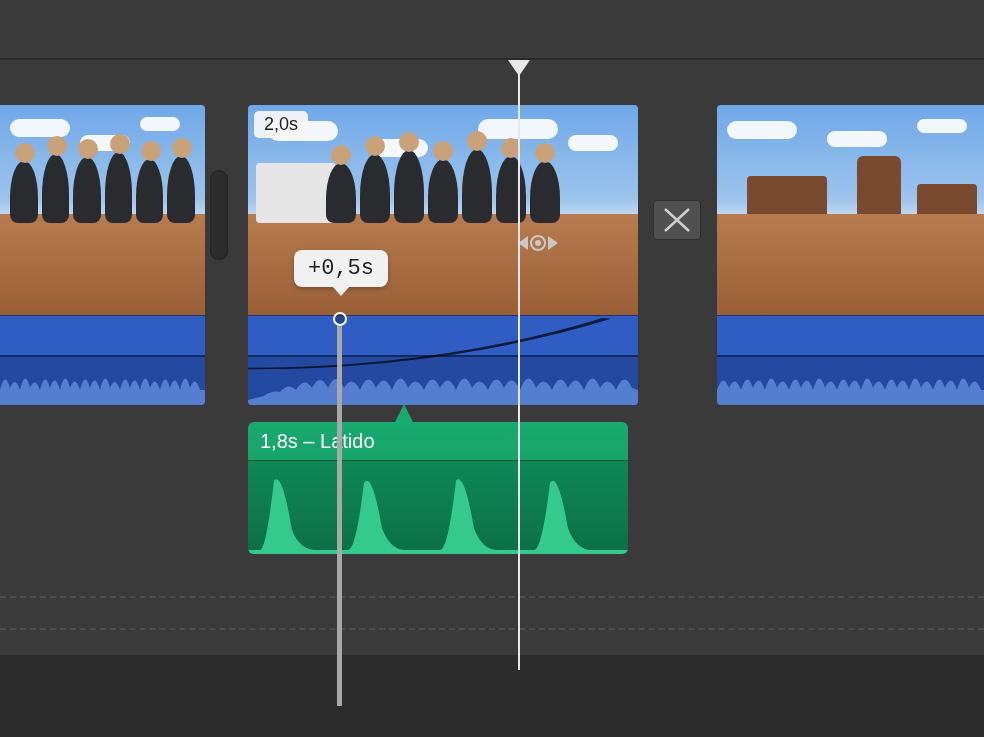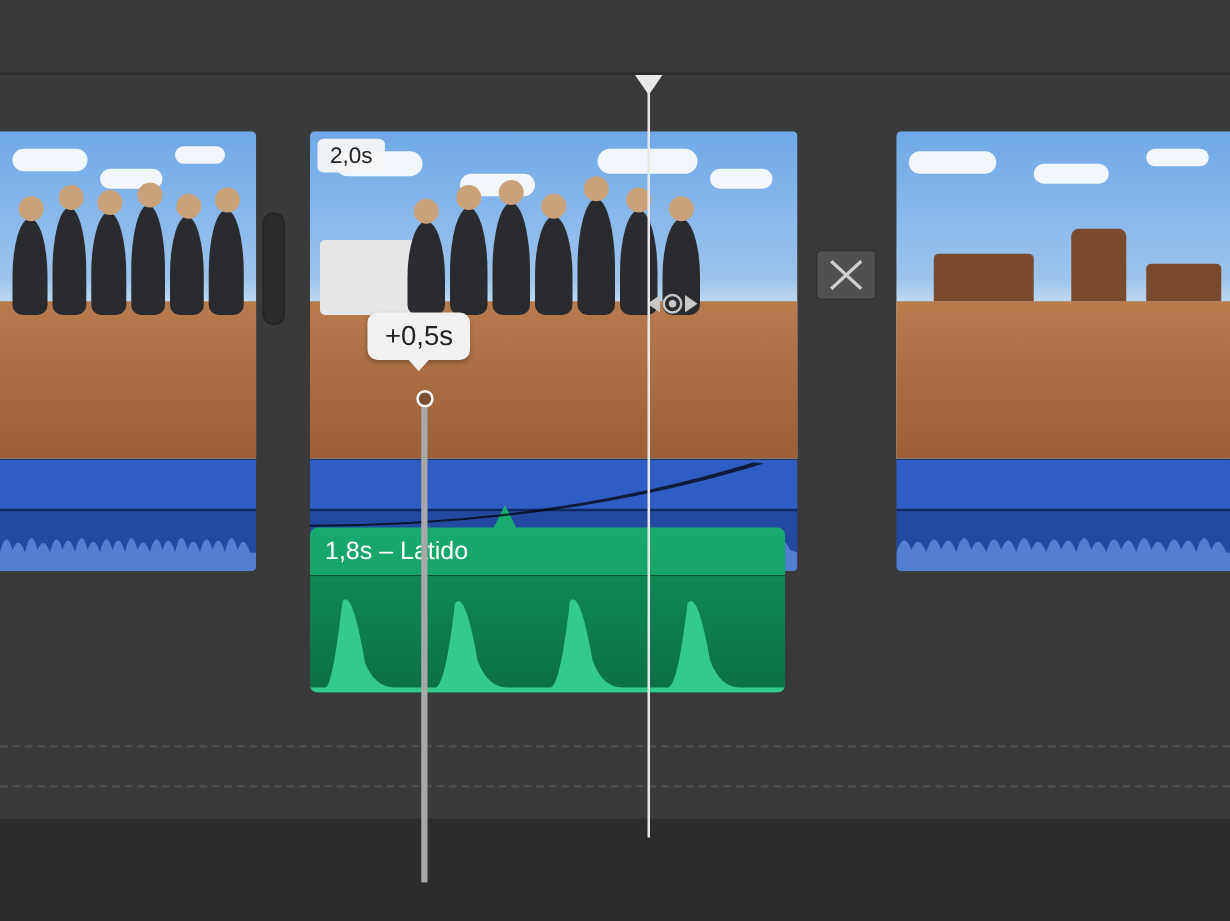--- a/index.html
+++ b/index.html
@@ -42,21 +42,21 @@
   
   .clip {
     position: absolute;
     top: 105px;
     height: 300px;
     overflow: visible;
   }
   .thumb {
     position: relative;
     width: 100%;
-    height: 262px;
+    height: 210px;
     border-radius: 4px 4px 0 0;
     overflow: hidden;
   }
   .audio-attached {
     position: relative;
     height: 90px;
     background: linear-gradient(#2f5dc3 0%, #2f5dc3 45%, #234aa0 45%, #234aa0 100%);
     border-top: 1px solid #1a3570;
     border-bottom-left-radius: 4px;
     border-bottom-right-radius: 4px;
@@ -317,21 +317,21 @@
     <div class="level-line"></div>
     <svg class="fade-curve" viewBox="0 0 100 90" preserveAspectRatio="none" style="left:0;top:0;">
       <path d="M0,86 Q50,86 92,4" stroke="#000" stroke-width="2.5" fill="none" opacity=".7"></path>
     </svg>
     <svg viewBox="0 0 390 55" preserveAspectRatio="none">
       <path d="M0,50 Q8,48 16,46 Q24,40 32,42 Q40,32 48,40 Q56,26 64,38 Q72,22 80,38 Q88,20 96,38 Q104,24 112,40 Q120,20 128,38 Q136,22 144,40 Q152,18 160,38 Q168,24 176,40 Q184,20 192,38 Q200,22 208,40 Q216,18 224,38 Q232,24 240,40 Q248,20 256,38 Q264,22 272,40 Q280,18 288,38 Q296,24 304,40 Q312,20 320,38 Q328,22 336,40 Q344,18 352,38 Q360,24 368,40 Q376,20 384,38 L390,40 L390,55 L0,55 Z" fill="#5a85d6" opacity=".9"></path>
     </svg>
   </div>
 </div>
 
-<div class="fade-tooltip" style="left:294px; top:250px;">
+<div class="fade-tooltip" style="left:294px; top:250px;font-family:Liberation Mono, monospace;">
   <span>+0,5s</span>
 </div>
 <div class="fade-handle-dot" style="left:333px; top:312px;"></div>
 <div class="callout-line" style="left:337px; top:326px; height:380px;"></div>
 
 <div class="clip clip3">
   <div class="thumb">
     <div class="sky"></div>
     <div class="clouds">
       <span style="top:8px;left:10px;width:70px;height:18px"></span>

